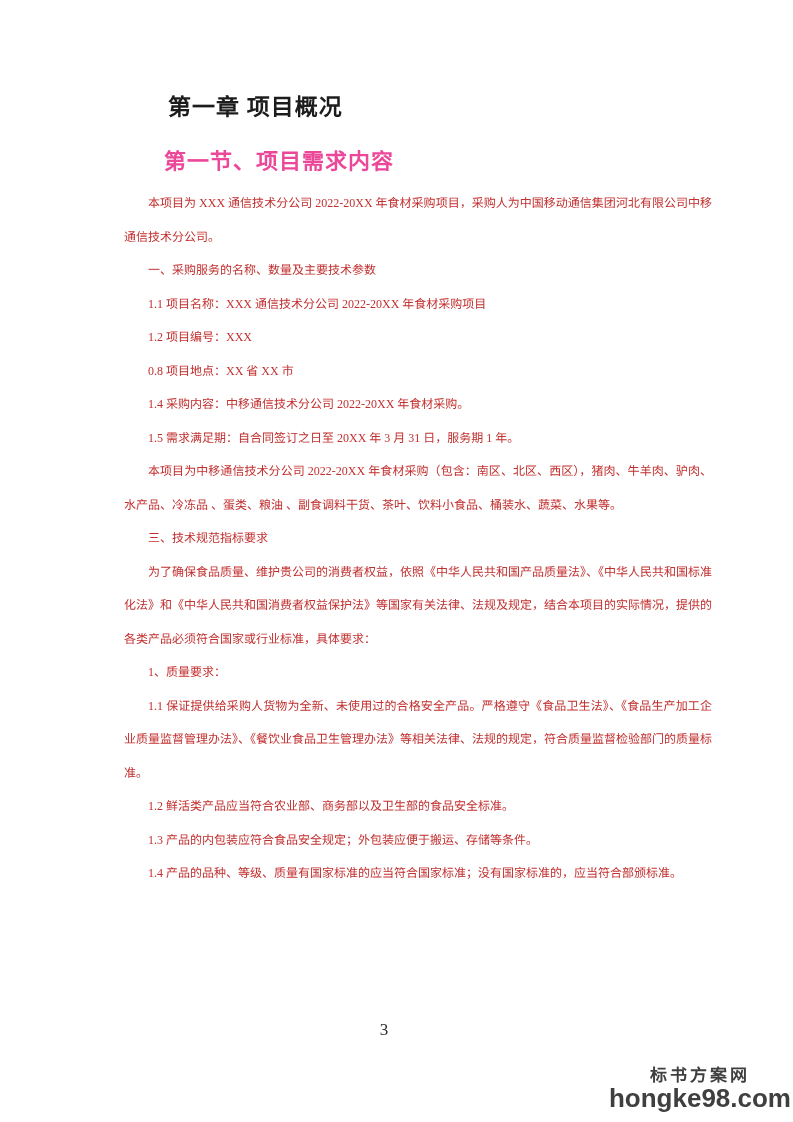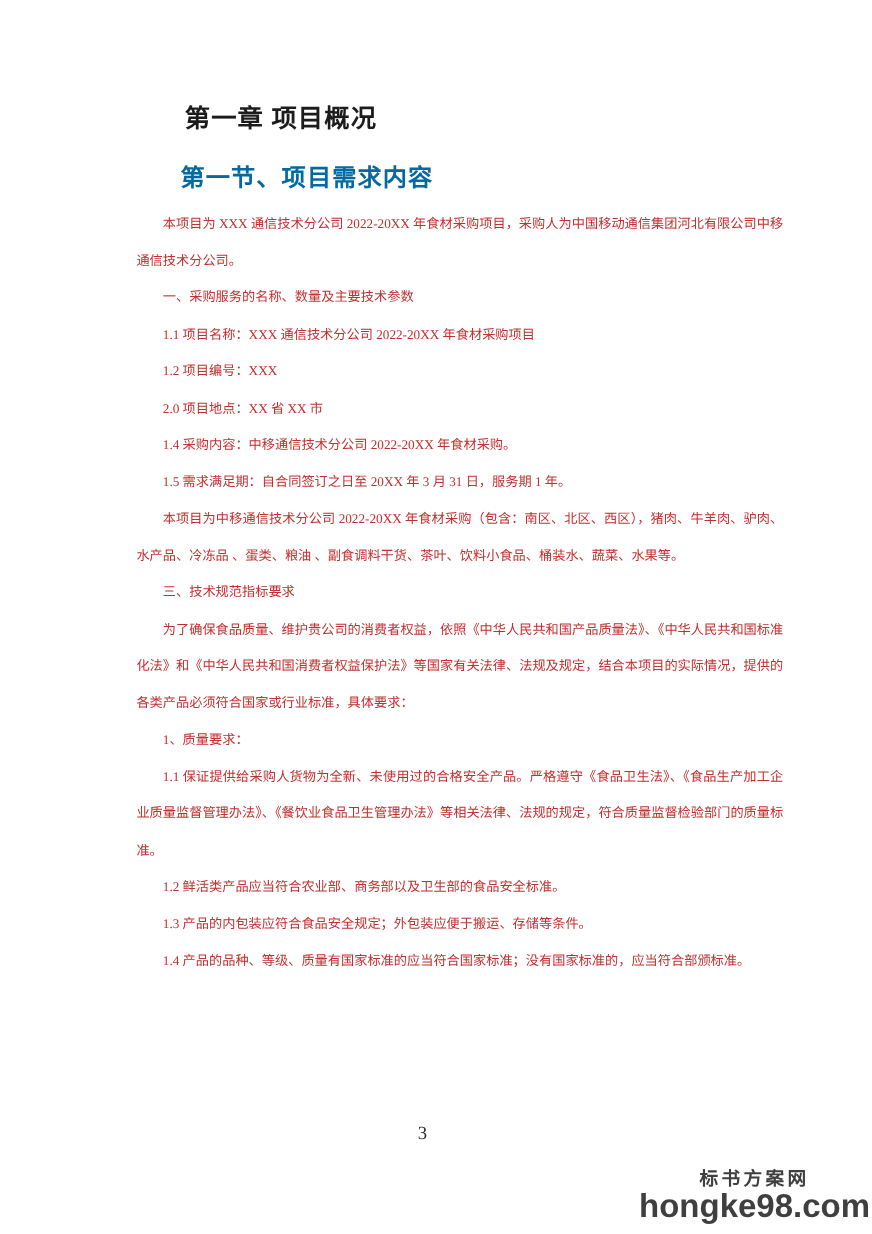--- a/index.html
+++ b/index.html
@@ -28,21 +28,21 @@
     line-height: 32px;
     font-weight: bold;
     color: #1c1c1c;
     letter-spacing: 1px;
   }
   .section-heading {
     margin: 0 0 10px 40px;
     font-size: 22px;
     line-height: 31px;
     font-weight: bold;
-    color: #0369a1;
+    color: #ec4899;
     letter-spacing: 1px;
   }
   .doc-body p.body-para {
     margin: 0;
     font-size: 12px;
     line-height: 33.5px;
     color: #c22f2f;
     text-align: justify;
     text-indent: 2em;
   }
@@ -65,38 +65,38 @@
     font-family: Liberation Sans, sans-serif;
     font-weight: 700;
     line-height: 1.05;
   }
   .watermark .site-name {
     font-size: 17px;
     letter-spacing: 3px;
     display: block;
   }
   .watermark .site-url {
-    font-size: 30px;
+    font-size: 26px;
     letter-spacing: 0px;
     display: block;
   }
 </style>
 </head>
 <body>
 
 <div class="page">
   <div class="content">
     <h1 class="chapter-heading">第一章 项目概况</h1>
     <h2 class="section-heading">第一节、项目需求内容</h2>
     <div class="doc-body">
         <p class="body-para">本项目为 XXX 通信技术分公司 2022-20XX 年食材采购项目，采购人为中国移动通信集团河北有限公司中移通信技术分公司。</p>
         <p class="body-para">一、采购服务的名称、数量及主要技术参数</p>
         <p class="body-para">1.1 项目名称：XXX 通信技术分公司 2022-20XX 年食材采购项目</p>
         <p class="body-para">1.2 项目编号：XXX</p>
-        <p class="body-para">2.0 项目地点：XX 省 XX 市</p>
+        <p class="body-para">0.8 项目地点：XX 省 XX 市</p>
         <p class="body-para">1.4 采购内容：中移通信技术分公司 2022-20XX 年食材采购。</p>
         <p class="body-para">1.5 需求满足期：自合同签订之日至 20XX 年 3 月 31 日，服务期 1 年。</p>
         <p class="body-para">本项目为中移通信技术分公司 2022-20XX 年食材采购（包含：南区、北区、西区），猪肉、牛羊肉、驴肉、水产品、冷冻品 、蛋类、粮油 、副食调料干货、茶叶、饮料小食品、桶装水、蔬菜、水果等。</p>
         <p class="body-para">三、技术规范指标要求</p>
         <p class="body-para">为了确保食品质量、维护贵公司的消费者权益，依照《中华人民共和国产品质量法》、《中华人民共和国标准化法》和《中华人民共和国消费者权益保护法》等国家有关法律、法规及规定，结合本项目的实际情况，提供的各类产品必须符合国家或行业标准，具体要求：</p>
         <p class="body-para">1、质量要求：</p>
         <p class="body-para">1.1 保证提供给采购人货物为全新、未使用过的合格安全产品。严格遵守《食品卫生法》、《食品生产加工企业质量监督管理办法》、《餐饮业食品卫生管理办法》等相关法律、法规的规定，符合质量监督检验部门的质量标准。</p>
         <p class="body-para">1.2 鲜活类产品应当符合农业部、商务部以及卫生部的食品安全标准。</p>
         <p class="body-para">1.3 产品的内包装应符合食品安全规定；外包装应便于搬运、存储等条件。</p>
         <p class="body-para">1.4 产品的品种、等级、质量有国家标准的应当符合国家标准；没有国家标准的，应当符合部颁标准。</p>

